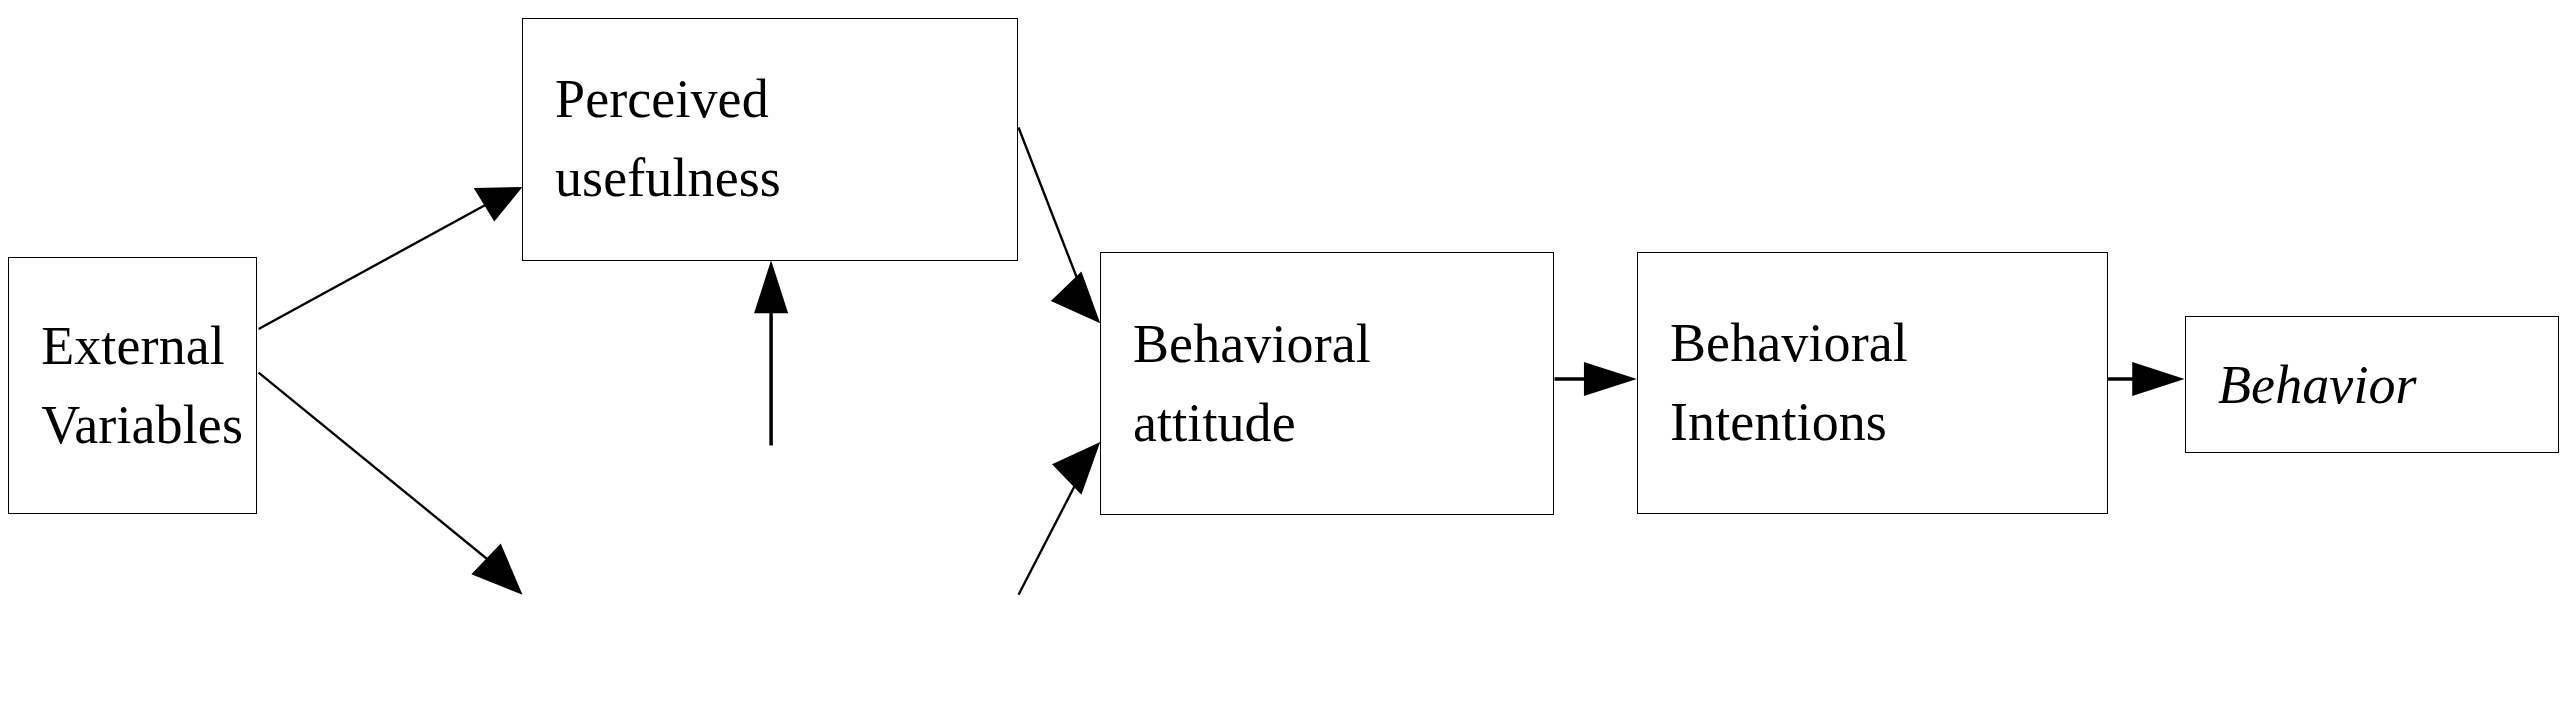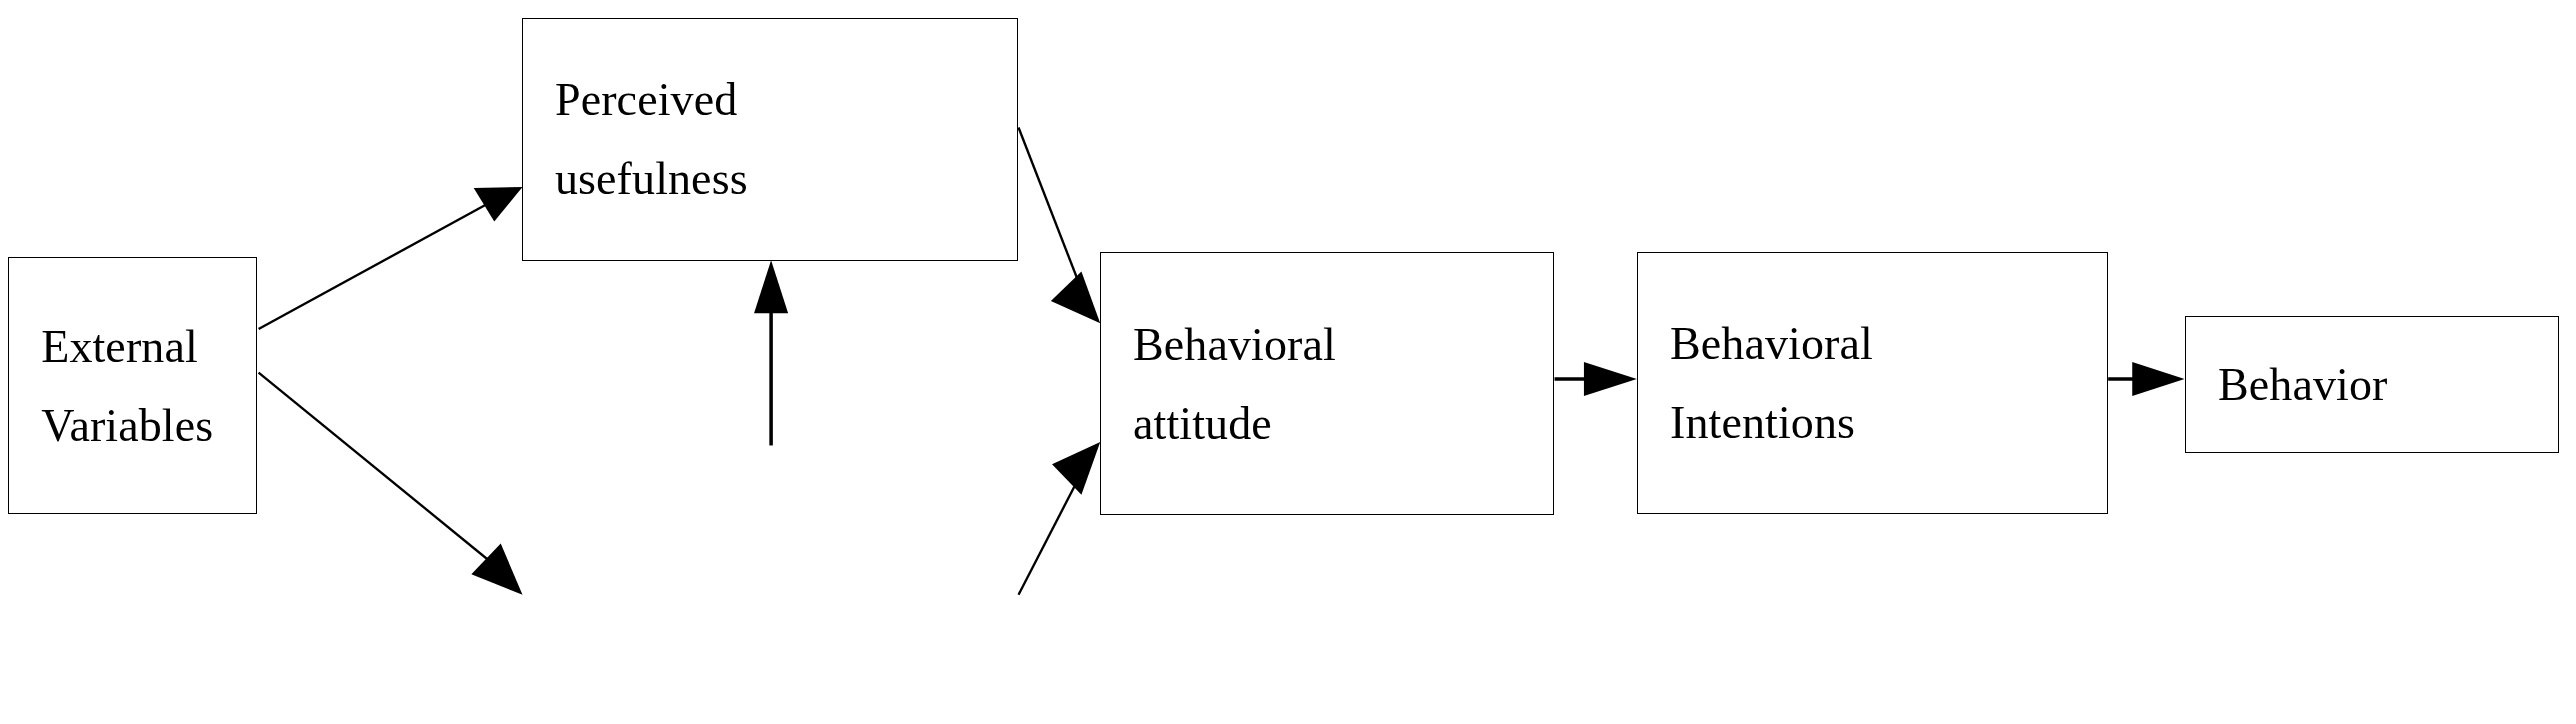--- a/index.html
+++ b/index.html
@@ -20,34 +20,35 @@
     box-sizing: border-box;
     border: 1.8px solid #000000;
     background: #ffffff;
     display: flex;
     flex-direction: column;
     justify-content: center;
     z-index: 2;
   }
   .node-label {
     color: #000000;
-    font-size: 46px;
+    font-size: 54px;
     line-height: 79px;
     padding-left: 32px;
     padding-right: 28px;
     white-space: pre-line;
     letter-spacing: 0.1px;
   }
   .node-label.justify {
     text-align: justify;
     text-align-last: left;
     white-space: normal;
   }
   .node-label.one-line {
     line-height: 1.0;
+    font-style: italic;
   }
   svg#edges {
     position: absolute;
     top: 0;
     left: 0;
     width: 2576px;
     height: 724px;
     z-index: 1;
     overflow: visible;
   }

